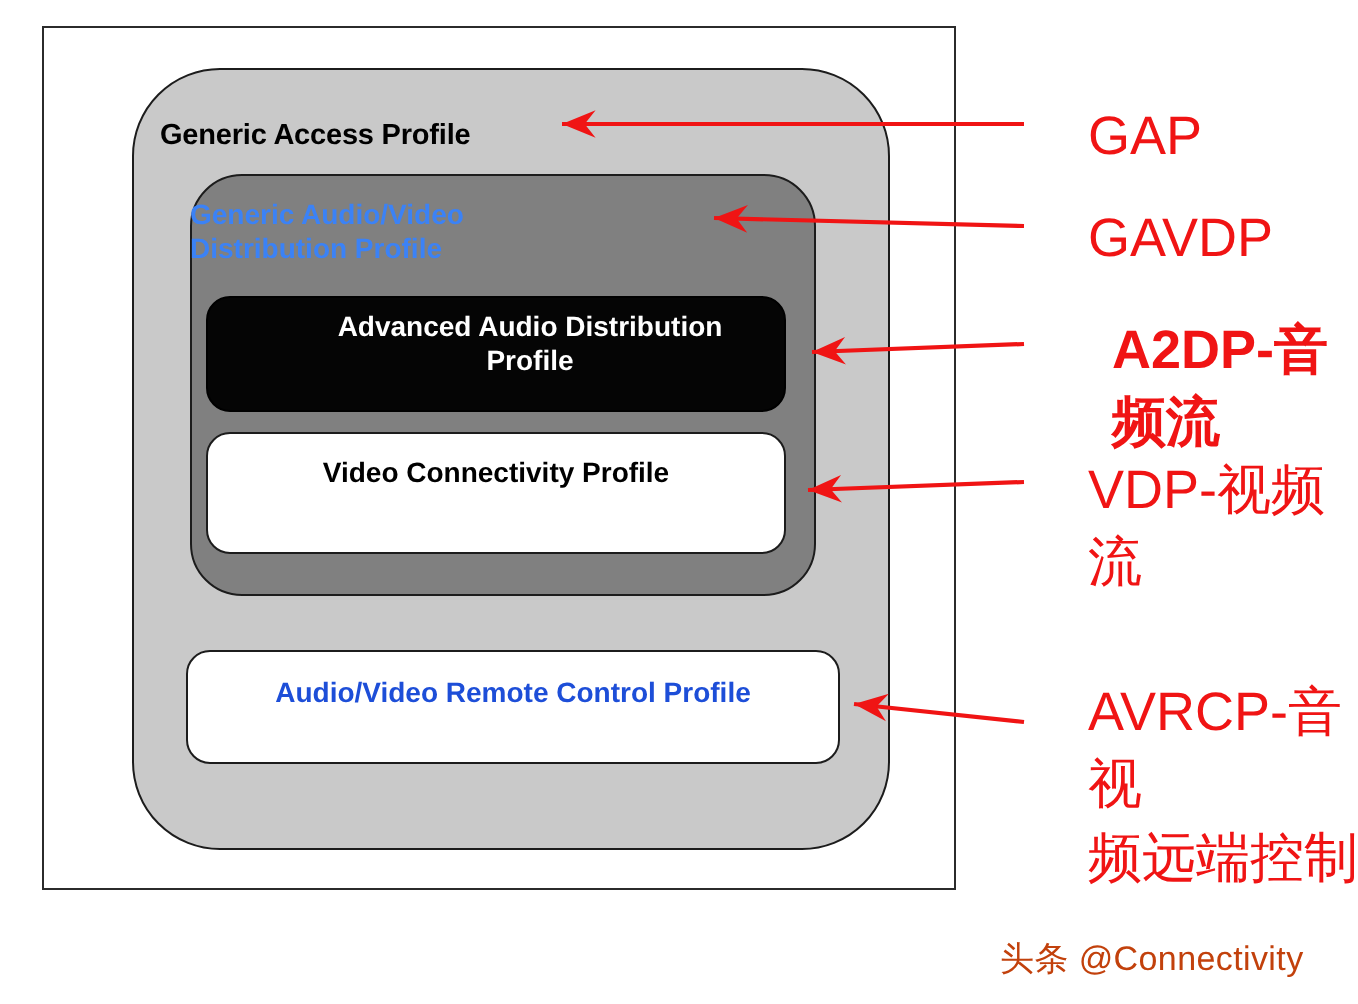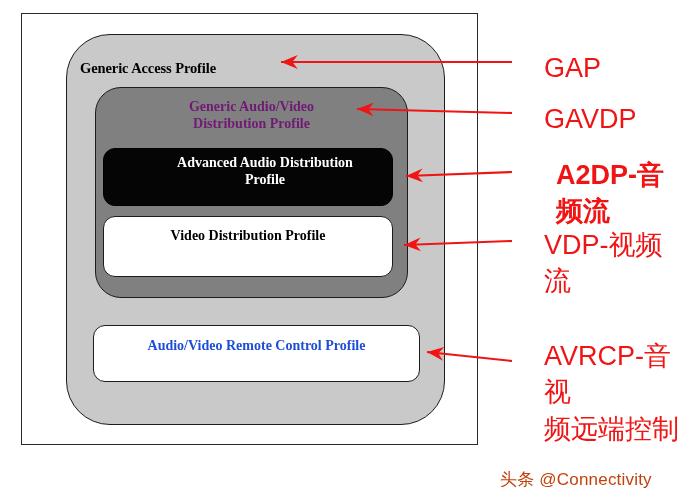--- a/index.html
+++ b/index.html
@@ -85,38 +85,36 @@
     border: 1.6px solid #1c1c1c;
     border-radius: 12px;
   }
 
   
   .box-label {
     position: absolute;
     font-weight: bold;
     line-height: 1.18;
     white-space: pre-line;
-    font-family: Liberation Serif, serif;
   }
 
   .gap-label {
     left: 80px;
     top: 60px;
     font-size: 14.5px;
     color: #000000;
     letter-spacing: -0.1px;
   }
 
   .gavdp-label {
     left: 95px;
     top: 99px;
     width: 313px;
-    text-align: center;
-    font-size: 14px;
-    color: #701a75;
+    font-size: 14px;
+    color: #3b82f6;
   }
 
   .a2dp-label {
     left: 103px;
     top: 155px;
     width: 324px;
     text-align: center;
     font-size: 14px;
     color: #ffffff;
   }
@@ -190,21 +188,21 @@
   <div class="box avrcp-box"></div>
 
   <div class="box-label gap-label">Generic Access Profile</div>
 
   <div class="box-label gavdp-label">Generic Audio/Video
 Distribution Profile</div>
 
   <div class="box-label a2dp-label">Advanced Audio Distribution
 Profile</div>
 
-  <div class="box-label vdp-label">Video Distribution Profile</div>
+  <div class="box-label vdp-label">Video Connectivity Profile</div>
 
   <div class="box-label avrcp-label">Audio/Video Remote Control Profile</div>
 
   <svg class="arrow-layer" viewBox="0 0 679 502">
     <defs>
       <marker id="rh" markerWidth="9" markerHeight="9" refX="8" refY="4.5" orient="auto" markerUnits="strokeWidth">
         <path d="M8,4.5 L0,1.2 L2.6,4.5 L0,7.8 Z" fill="#f01414"></path>
       </marker>
     </defs>
 

